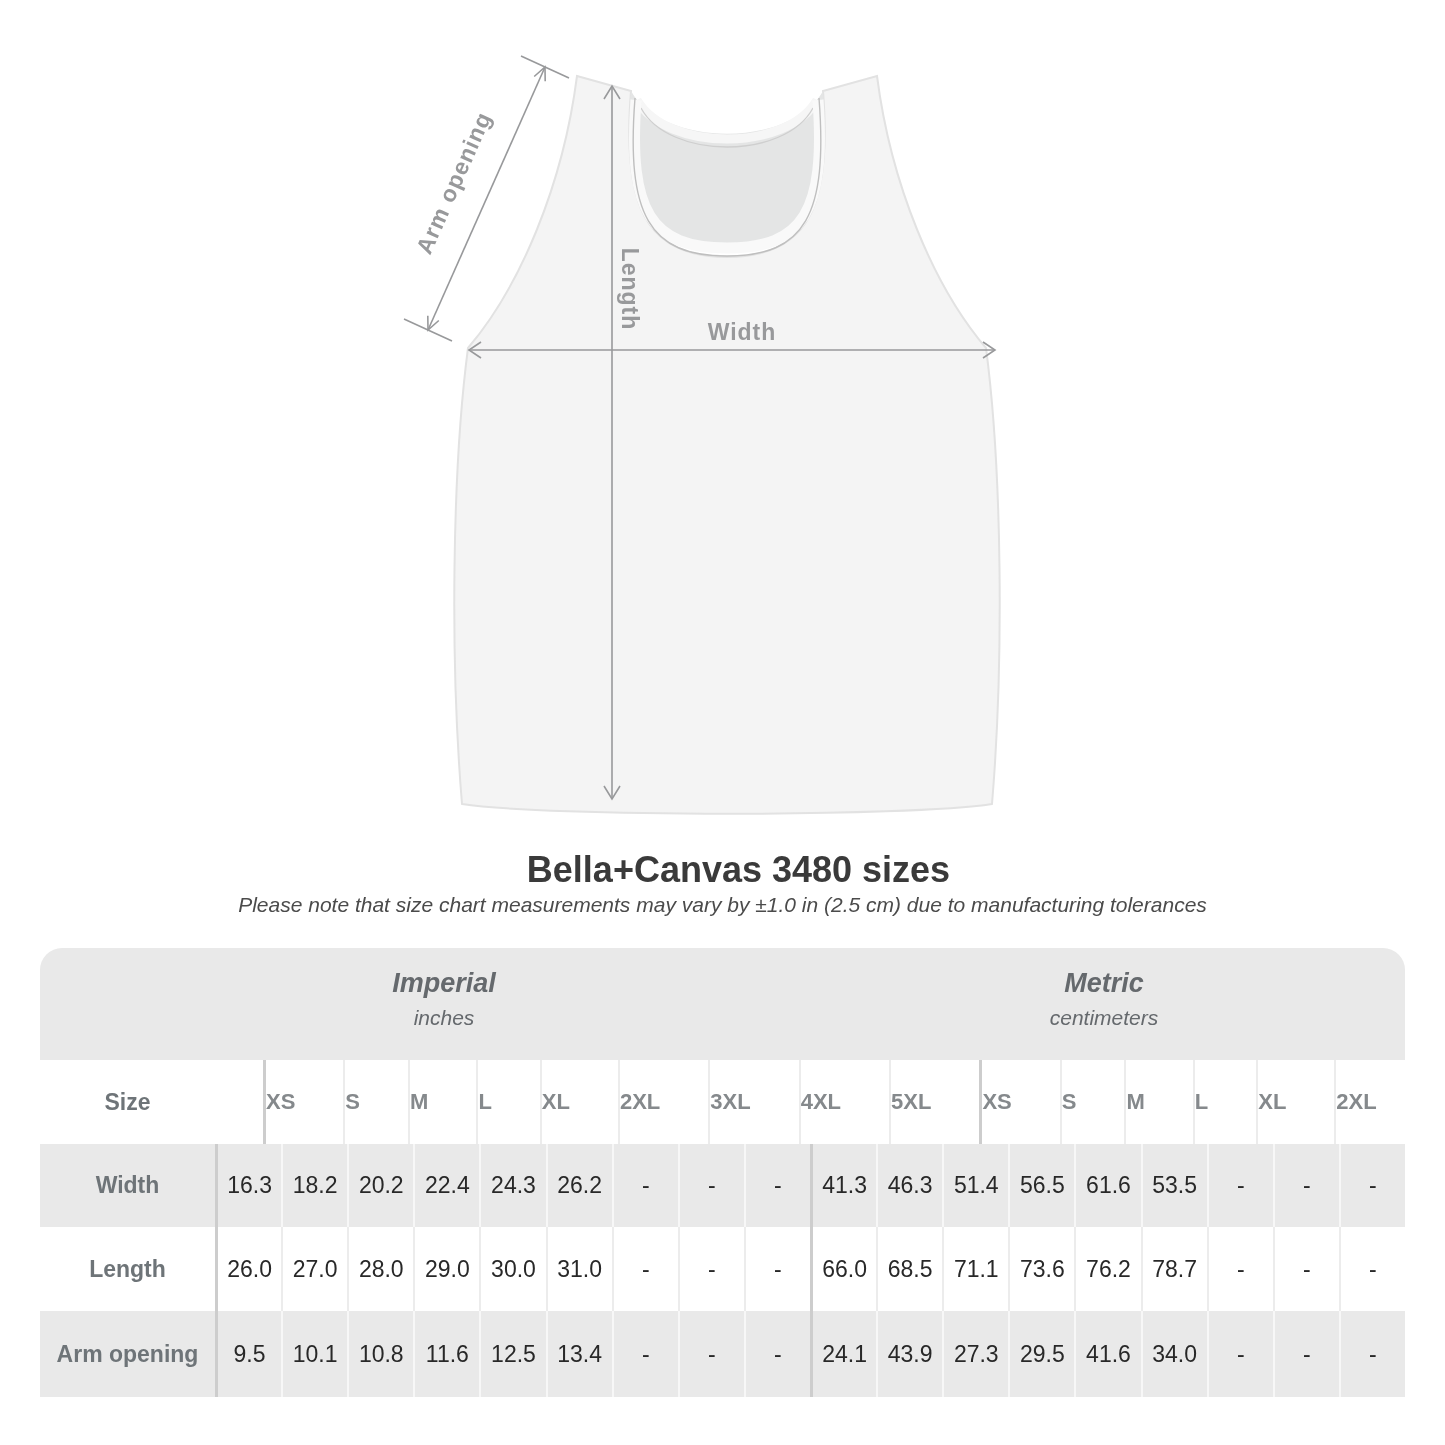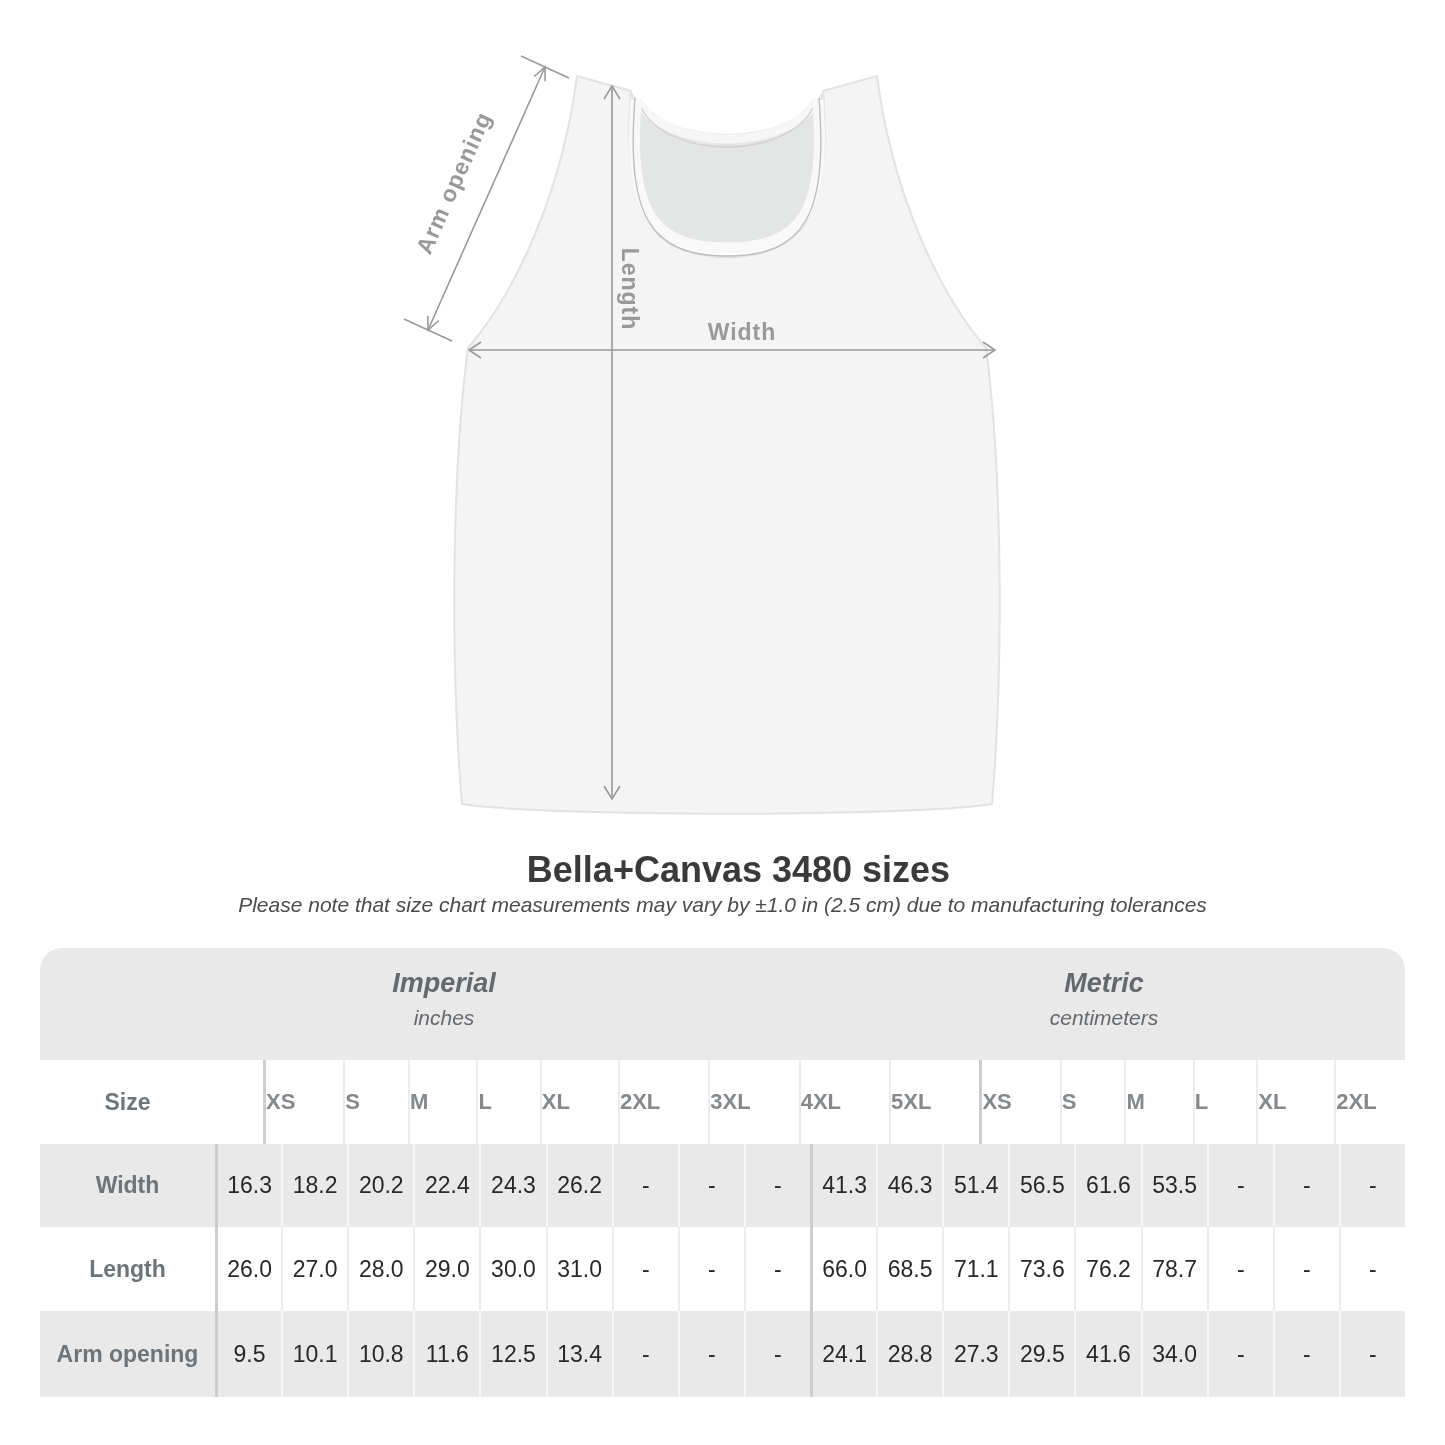--- a/index.html
+++ b/index.html
@@ -167,21 +167,21 @@
       <div class="cell">9.5</div>
       <div class="cell">10.1</div>
       <div class="cell">10.8</div>
       <div class="cell">11.6</div>
       <div class="cell">12.5</div>
       <div class="cell">13.4</div>
       <div class="cell">-</div>
       <div class="cell">-</div>
       <div class="cell">-</div>
       <div class="cell">24.1</div>
-      <div class="cell">28.8</div>
+      <div class="cell">43.9</div>
       <div class="cell">27.3</div>
       <div class="cell">29.5</div>
       <div class="cell">41.6</div>
       <div class="cell">34.0</div>
       <div class="cell">-</div>
       <div class="cell">-</div>
       <div class="cell">-</div>
     </div>
 
   </div>

